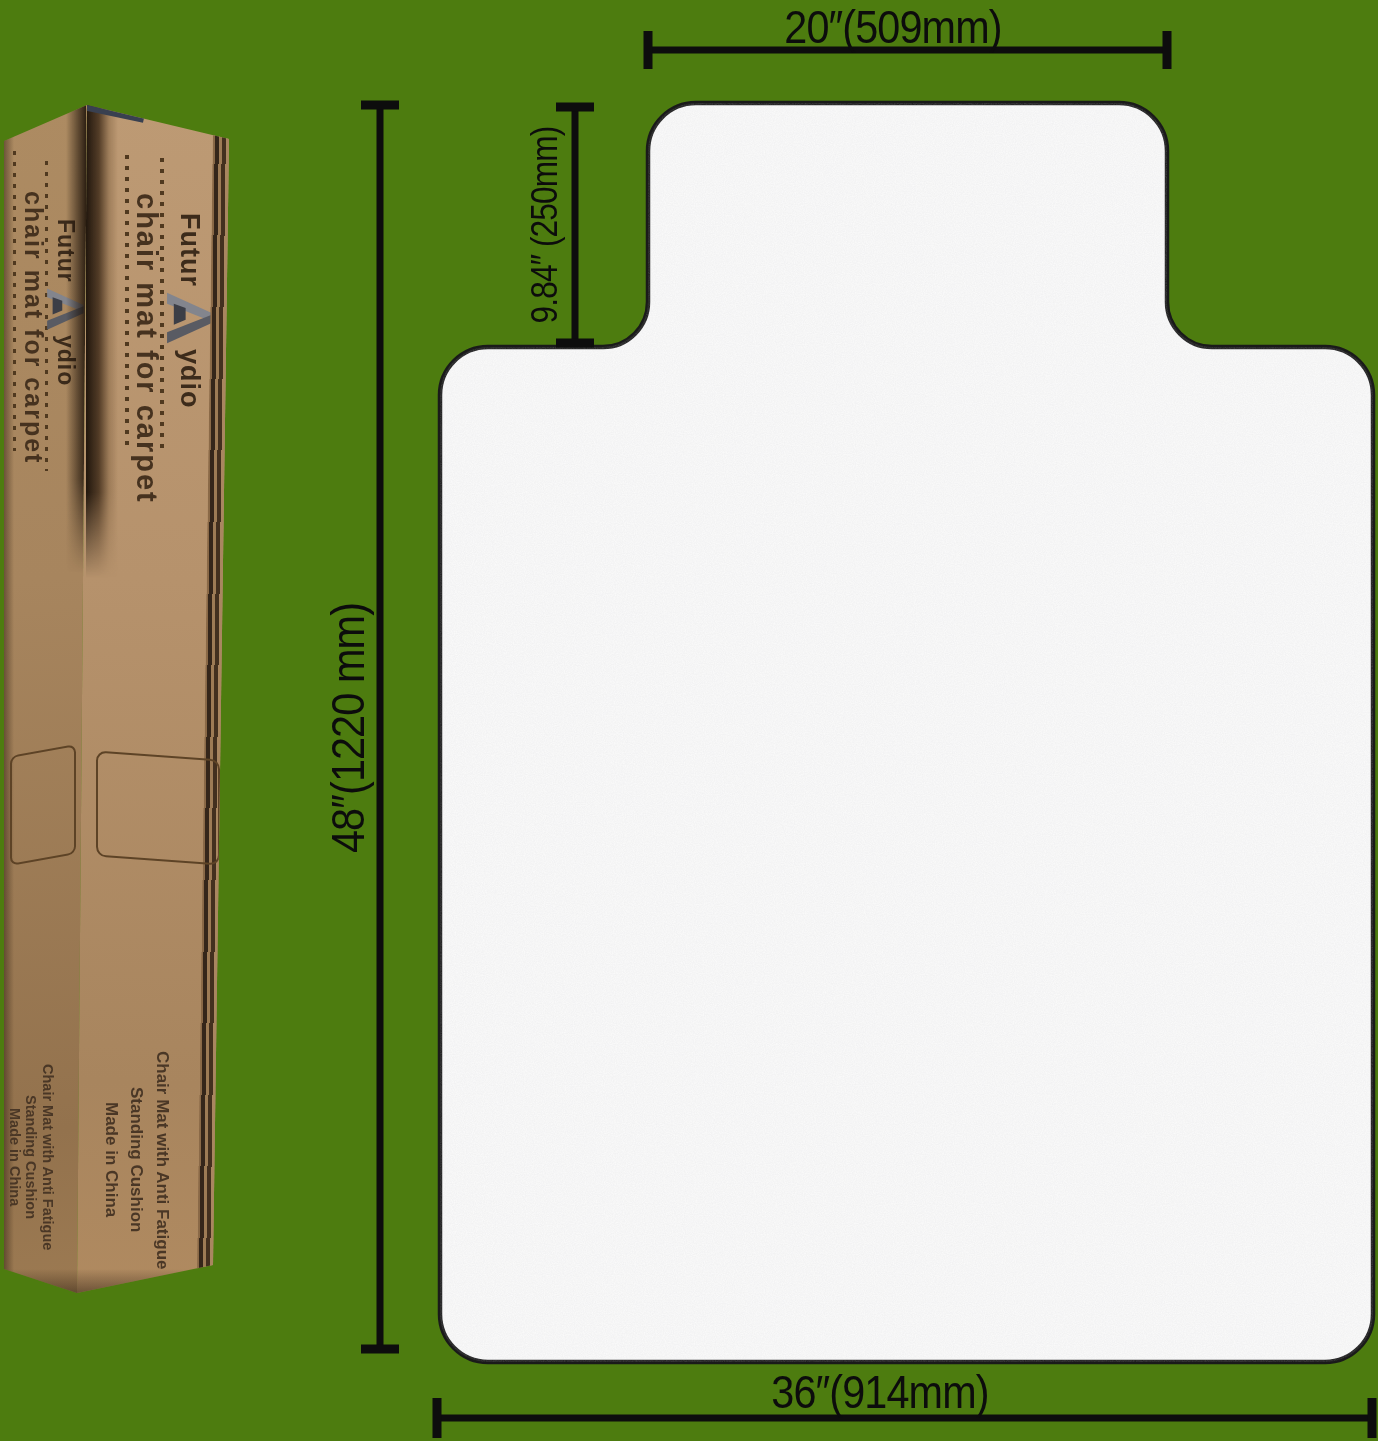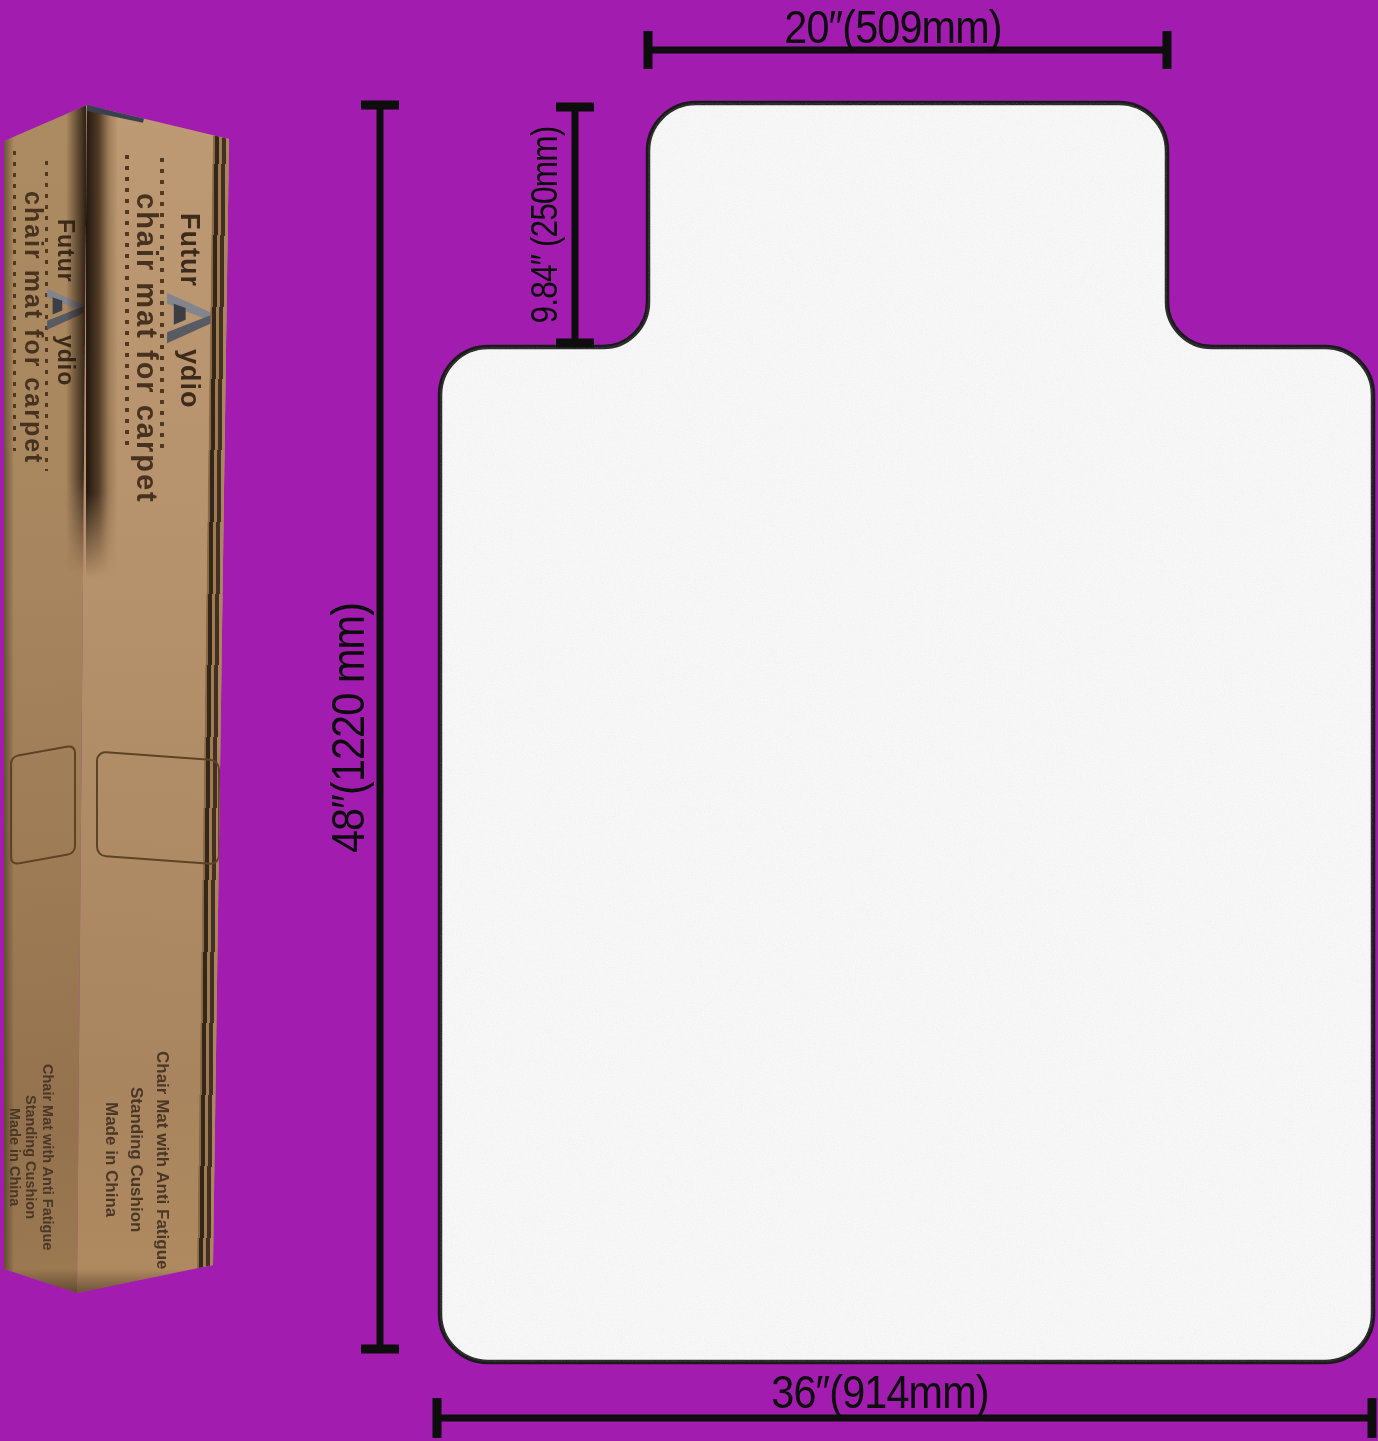--- a/index.html
+++ b/index.html
@@ -1,18 +1,18 @@
 <!DOCTYPE html>
 <html><head>
 <meta charset="utf-8">
 <style>
   html,body{margin:0;padding:0;background:#fff;}
   .stage{
     position:relative;width:1378px;height:1441px;overflow:hidden;
-    background:#a21caf;font-family:"Liberation Sans",sans-serif;
+    background:#4d7c0f;font-family:"Liberation Sans",sans-serif;
   }
   
   .dim-label{
     position:absolute;white-space:nowrap;color:#0c0c0c;
     font-family:"Liberation Sans",sans-serif;font-weight:400;
     letter-spacing:-1px;line-height:1;
   }
   .dim-label.big{font-size:47px;}
   .dim-label.small{font-size:36px;}
   #lab-lip-width {left:893px;top:26px;  transform:translate(-50%,-50%) scaleX(.88);}

